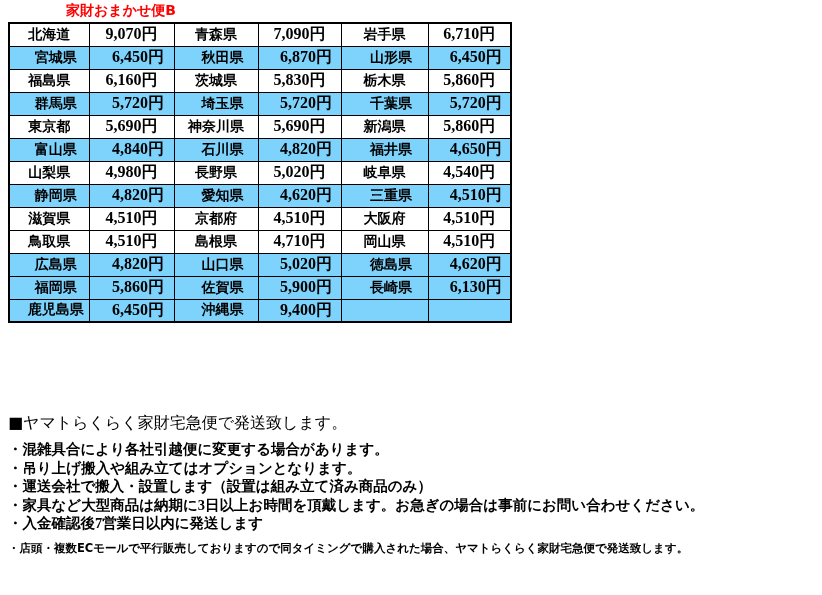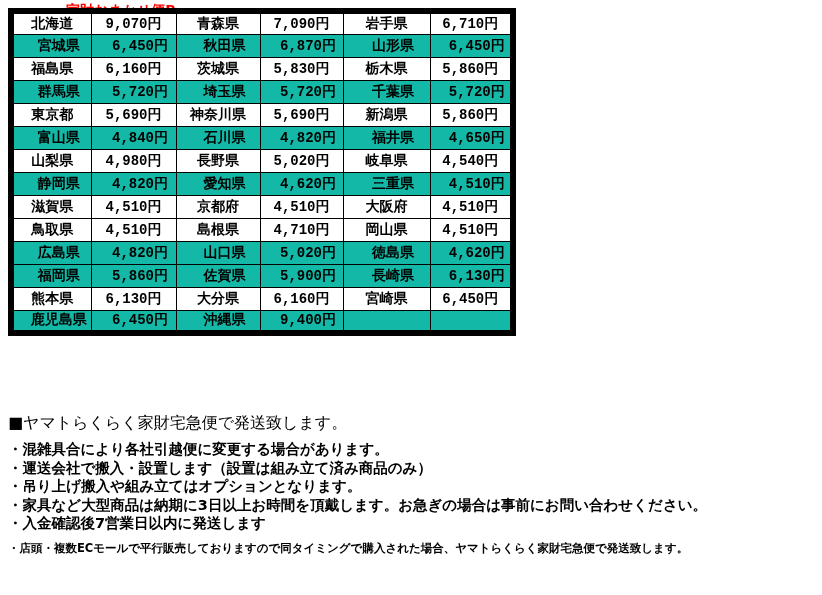--- a/index.html
+++ b/index.html
@@ -14,50 +14,50 @@
   .page { position: relative; width: 822px; height: 430px; }
 
   .table-title {
     position: absolute; left: 66px; top: 2px;
     font-size: 14px; font-weight: bold;
     color: #ff0000;
     white-space: nowrap;
   }
 
   table.fee-table {
-    position: absolute; left: 8px; top: 8px;
+    position: absolute; left: 8px; top: 22px;
     border-collapse: collapse;
     table-layout: fixed;
-    border: 6px solid #000000;
+    border: 2px solid #000000;
   }
   table.fee-table td {
     border: 1px solid #000000;
     height: 23px;
     padding: 0 2px;
     text-align: center;
     vertical-align: middle;
     font-weight: bold;
     white-space: nowrap;
     overflow: hidden;
     background: #ffffff;
   }
   table.fee-table td.pref  { font-size: 14px; }
-  table.fee-table td.price { font-size: 14px; font-family: Liberation Mono, monospace; }
-  table.fee-table tr.alt td { background: #14b8a6; padding-left: 15px; }
+  table.fee-table td.price { font-size: 16px; font-family: Liberation Serif, serif; }
+  table.fee-table tr.alt td { background: #7dd3fc; padding-left: 15px; }
 
   .notes {
     position: absolute; left: 8px; top: 412px; width: 808px;
   }
   .notes-heading {
     font-size: 16px; font-weight: normal;
     line-height: 21px;
     margin: 0 0 7px 0;
     white-space: nowrap;
   }
-  .notes-list { margin: 0; padding: 0; list-style: none; }
+  .notes-list { margin: 0; padding: 0; list-style: none; font-family: Liberation Serif, serif; }
   .notes-list li {
     font-size: 14.5px; font-weight: bold;
     line-height: 18.5px;
     white-space: nowrap;
   }
   .small-note {
     margin-top: 8px;
     font-size: 11.5px; font-weight: bold;
     line-height: 14px;
     white-space: nowrap;
@@ -169,44 +169,36 @@
           <td class="price">4,620円</td>
         </tr>
         <tr class="alt">
           <td class="pref">福岡県</td>
           <td class="price">5,860円</td>
           <td class="pref">佐賀県</td>
           <td class="price">5,900円</td>
           <td class="pref">長崎県</td>
           <td class="price">6,130円</td>
         </tr>
-        <tr>
-          <td class="pref">熊本県</td>
-          <td class="price">6,130円</td>
-          <td class="pref">大分県</td>
-          <td class="price">6,160円</td>
-          <td class="pref">宮崎県</td>
-          <td class="price">6,450円</td>
-        </tr>
         <tr class="alt">
           <td class="pref">鹿児島県</td>
           <td class="price">6,450円</td>
           <td class="pref">沖縄県</td>
           <td class="price">9,400円</td>
           <td class="pref"></td>
           <td class="price"></td>
         </tr>
       </tbody>
   </table>
 
   <div class="notes">
     <div class="notes-heading">■ヤマトらくらく家財宅急便で発送致します。</div>
     <ul class="notes-list">
         <li>・混雑具合により各社引越便に変更する場合があります。</li>
+        <li>・吊り上げ搬入や組み立てはオプションとなります。</li>
         <li>・運送会社で搬入・設置します（設置は組み立て済み商品のみ）</li>
-        <li>・吊り上げ搬入や組み立てはオプションとなります。</li>
         <li>・家具など大型商品は納期に3日以上お時間を頂戴します。お急ぎの場合は事前にお問い合わせください。</li>
         <li>・入金確認後7営業日以内に発送します</li>
       </ul>
     <div class="small-note">・店頭・複数ECモールで平行販売しておりますので同タイミングで購入された場合、ヤマトらくらく家財宅急便で発送致します。</div>
   </div>
 
 </div>
 
 </body></html>

